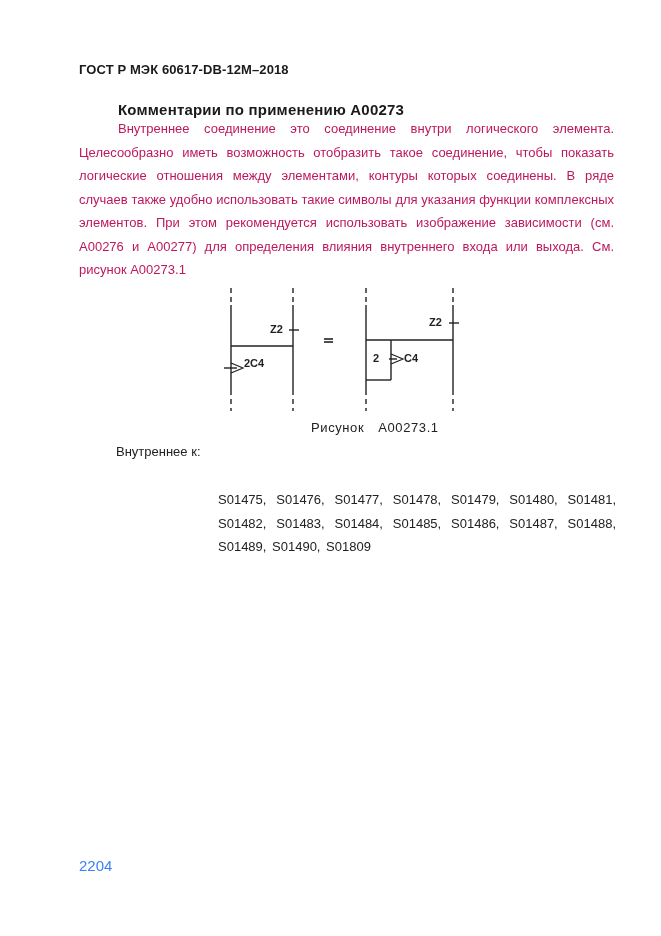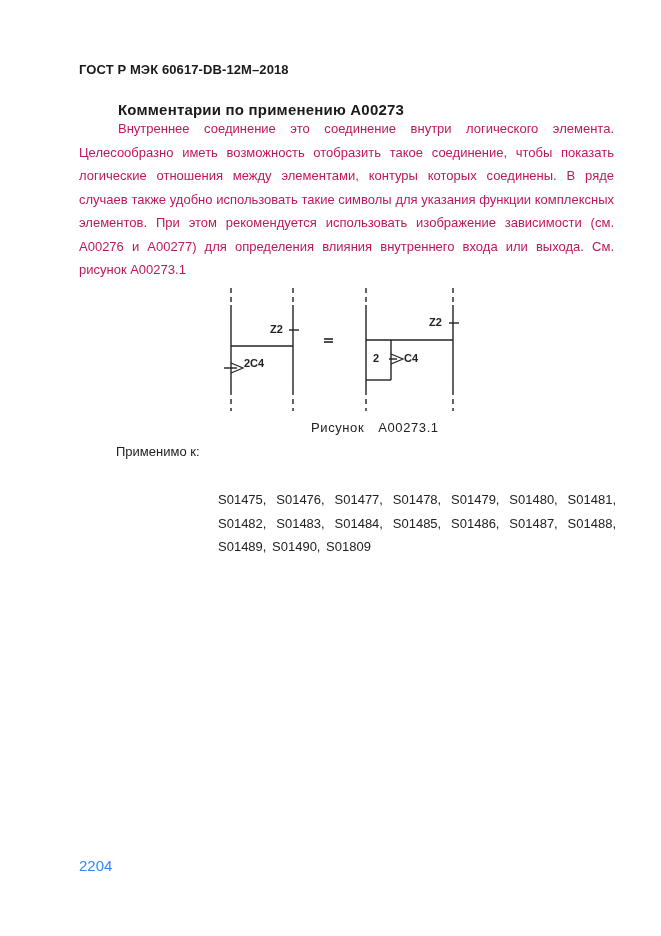--- a/index.html
+++ b/index.html
@@ -157,17 +157,17 @@
   <span class="fig-label" style="left:214px; top:31px;">Z2</span>
   <span class="fig-label" style="left:158px; top:67px;">2</span>
   <span class="fig-label" style="left:189px; top:67px;">C4</span>
 </div>
 
 <div class="caption">
   <span>Рисунок</span><span class="spacer"></span><span>A00273.1</span>
 </div>
 
 <div class="applies">
-  <span class="applies-label">Применимо к:</span>
+  <span class="applies-label">Внутреннее к:</span>
   <div class="applies-list">S01475, S01476, S01477, S01478, S01479, S01480, S01481, S01482, S01483, S01484, S01485, S01486, S01487, S01488, S01489, S01490, S01809</div>
 </div>
 
 <div class="page-number">2204</div>
 
 </body></html>

